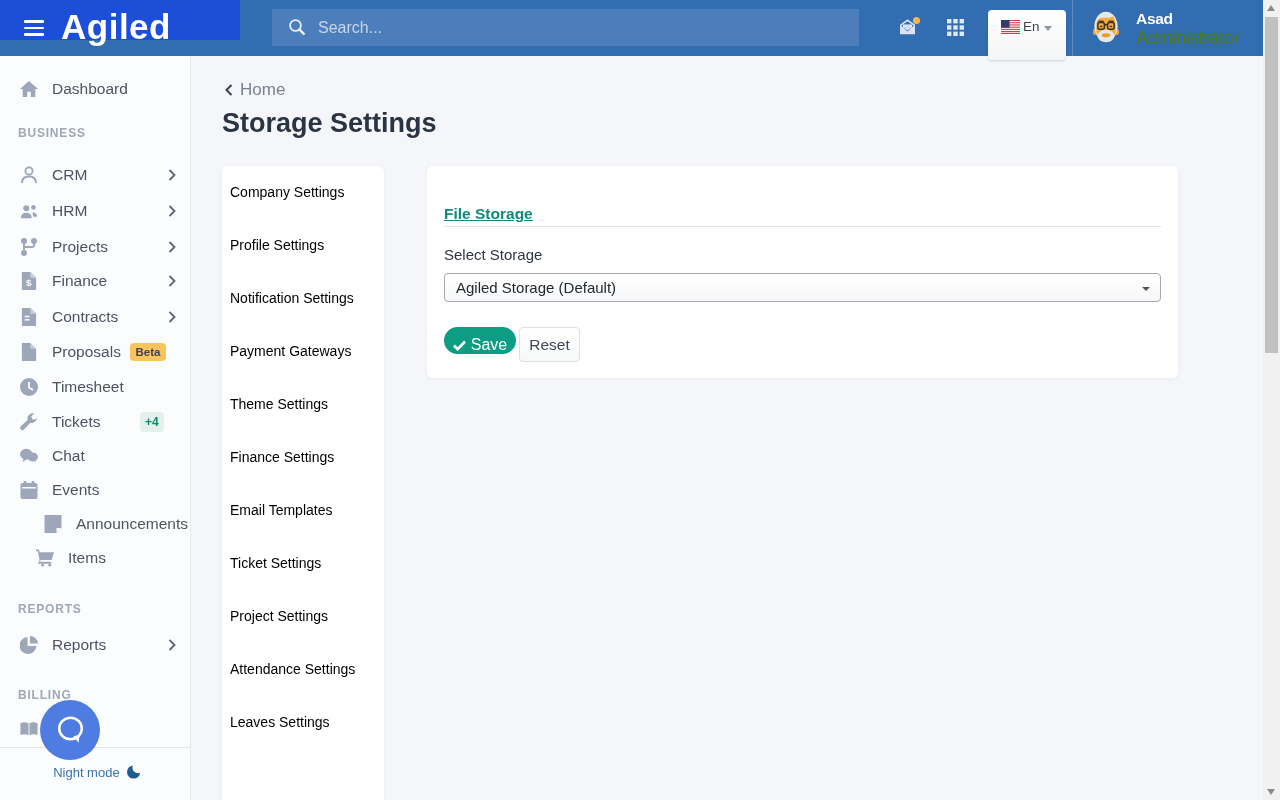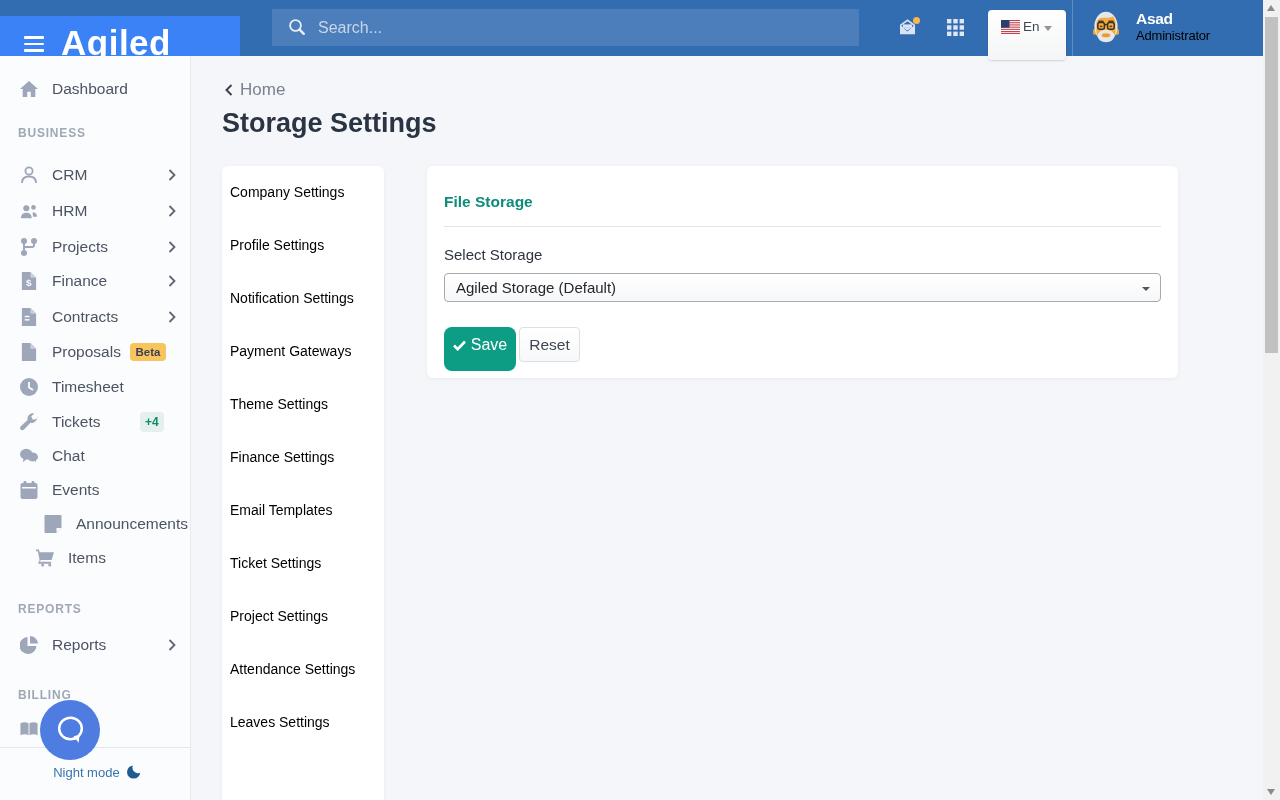--- a/index.html
+++ b/index.html
@@ -1,34 +1,34 @@
 <!DOCTYPE html>
 <html><head>
 <meta charset="utf-8">
 <style>
 * { margin:0; padding:0; box-sizing:border-box; }
 html,body { width:1280px; height:800px; overflow:hidden; font-family:"Liberation Sans", sans-serif; background:#f4f6f9; }
 .nav { position:absolute; left:0; top:0; width:1263px; height:56px; background:#336db1; }
-.brand { position:absolute; left:0; top:16px; width:240px; height:40px; background:#3b82f6; }
+.brand { position:absolute; left:0; top:0; width:240px; height:40px; background:#1d4ed8; }
 .burger { position:absolute; left:24px; top:20px; width:20px; height:16px; }
 .burger div { height:2.5px; background:#fff; border-radius:1px; margin-bottom:4.2px; }
 .logo { position:absolute; left:61px; top:7px; font-size:35px; font-weight:bold; color:#fff; letter-spacing:0.5px; }
 .search { position:absolute; left:272px; top:9px; width:587px; height:37px; background:#4b7eba; border-radius:0; color:#c9d6e9; font-size:16px; line-height:37px; padding-left:46px; }
 .search svg { position:absolute; left:16px; top:9px; }
 .icon-env { position:absolute; left:899px; top:18px; }
 .dot { position:absolute; left:912.5px; top:17px; width:7px; height:7px; border-radius:50%; background:#f8b64c; }
 .icon-grid { position:absolute; left:947px; top:19px; }
 .lang { position:absolute; left:988px; top:10px; width:78px; height:50px; background:linear-gradient(#ffffff,#f4f5f6); border-radius:4px; box-shadow:0 1px 2px rgba(0,0,0,0.15); }
 .flag { position:absolute; left:13px; top:10px; width:19px; height:14px; }
 .lang .en { position:absolute; left:35px; top:9px; font-size:13.5px; color:#42474f; }
 .lang .caret { position:absolute; left:56px; top:16px; width:0; height:0; border-left:4px solid transparent; border-right:4px solid transparent; border-top:5px solid #8f959e; }
 .navdiv { position:absolute; left:1072px; top:0; width:1px; height:56px; background:rgba(255,255,255,0.22); }
 .avatar { position:absolute; left:1093px; top:11px; }
 .uname { position:absolute; left:1136px; top:10px; font-size:15.5px; font-weight:bold; color:#fff; letter-spacing:-0.3px; }
-.urole { position:absolute; left:1136px; top:28px; font-size:13px; color:#000000; letter-spacing:-0.2px; }
+.urole { position:absolute; left:1136px; top:28px; font-size:18px; color:#4d7c0f; letter-spacing:-0.2px; }
 
 .sidebar { position:absolute; left:0; top:56px; width:191px; height:744px; background:#fbfcfd; border-right:1px solid #e7eaee; }
 .sitem { position:absolute; left:0; width:191px; height:34px; }
 .sitem .ic { position:absolute; left:20px; top:50%; transform:translateY(-50%); width:18px; height:18px; }
 .sitem .lb { position:absolute; left:52px; top:50%; transform:translateY(-50%); font-size:15.5px; color:#4c5464; }
 .sitem .ch { position:absolute; left:168px; top:50%; transform:translateY(-50%); }
 .shead { position:absolute; left:18px; font-size:12px; font-weight:bold; color:#a0a8b6; letter-spacing:0.8px; }
 .badge-beta { position:absolute; left:130px; top:50%; transform:translateY(-50%); background:#f8c45c; color:#3f4254; font-size:11.5px; font-weight:bold; padding:3px 5.5px; border-radius:4px; }
 .badge-p4 { position:absolute; left:140px; top:50%; transform:translateY(-50%); background:#e3f0ec; color:#0d8a68; font-size:12px; font-weight:bold; padding:3px 5px; border-radius:4px; }
 .sfoot { position:absolute; left:0; top:747px; width:191px; border-top:1px solid #e3e7eb; }
@@ -40,21 +40,21 @@
 .lcard { left:222px; top:166px; width:162px; height:700px; }
 .lcard ul { list-style:none; padding:16px 0 0 0; }
 .lcard li { padding:16px 24px 16px 8px; font-size:14px; line-height:21px; color:#000000; }
 .lcard li:first-child { padding-top:0; }
 .rcard { left:427px; top:166px; width:751px; height:212px; }
 .fs-title { position:absolute; left:17px; top:192px; font-size:15.5px; font-weight:bold; color:#0d8c7c; }
 .fs-div { position:absolute; left:17px; top:60px; width:717px; height:1px; background:#e4e4e4; }
 .fs-label { position:absolute; left:17px; top:80px; font-size:15px; color:#2e3540; }
 .fs-select { position:absolute; left:17px; top:107px; width:717px; height:29px; border:1px solid #a6aab0; border-radius:4px; background:linear-gradient(#ffffff,#f6f7f8); font-size:15px; color:#23282e; line-height:27px; padding-left:11px; }
 .fs-caret { position:absolute; right:10px; top:12.5px; width:0; height:0; border-left:4.5px solid transparent; border-right:4.5px solid transparent; border-top:4.5px solid #555; }
-.btn-save { position:absolute; left:17px; top:161px; width:72px; height:44px; background:#0d9c84; border-radius:8px; color:#fff; font-size:16px; line-height:35px; text-align:center; }
+.btn-save { position:absolute; left:17px; top:161px; width:72px; height:27px; background:#0d9c84; border-radius:16px; color:#fff; font-size:16px; line-height:35px; text-align:center; }
 .btn-reset { position:absolute; left:92px; top:161px; width:61px; height:35px; background:linear-gradient(#ffffff,#f7f8f9); border:1px solid #dbe0e6; border-radius:4px; color:#3f4754; font-size:15.5px; line-height:33px; text-align:center; }
 
 .sbar { position:absolute; left:1263px; top:0; width:17px; height:800px; background:#f1f1f1; }
 .sthumb { position:absolute; left:2px; top:17px; width:13px; height:336px; background:#c1c1c1; }
 .sarr-up { position:absolute; left:4px; top:5px; width:0; height:0; border-left:4.5px solid transparent; border-right:4.5px solid transparent; border-bottom:6px solid #8b8b8b; }
 .sarr-dn { position:absolute; left:4px; bottom:5px; width:0; height:0; border-left:4.5px solid transparent; border-right:4.5px solid transparent; border-top:6px solid #8b8b8b; }
 </style>
 </head>
 <body>
 <div class="nav"></div>
@@ -301,21 +301,21 @@
 <li>Theme Settings</li>
 <li>Finance Settings</li>
 <li>Email Templates</li>
 <li>Ticket Settings</li>
 <li>Project Settings</li>
 <li>Attendance Settings</li>
 <li>Leaves Settings</li>
 </ul>
 </div>
 <div class="card rcard">
-  <div class="fs-title" style="top:27px;">File Storage</div>
+  <div class="fs-title" style="top:39px;text-decoration:underline;">File Storage</div>
   <div class="fs-div"></div>
   <div class="fs-label">Select Storage</div>
   <div class="fs-select">Agiled Storage (Default)<div class="fs-caret"></div></div>
   <div class="btn-save"><svg width="13" height="11" viewBox="0 0 13 11" style="vertical-align:-1px; margin-right:5px;">
         <path d="M1 5.5 L4.7 9.2 L12 1.5" fill="none" stroke="#fff" stroke-width="2.6"></path>
       </svg>Save</div>
   <div class="btn-reset">Reset</div>
 </div>
 
 <div class="sbar">

